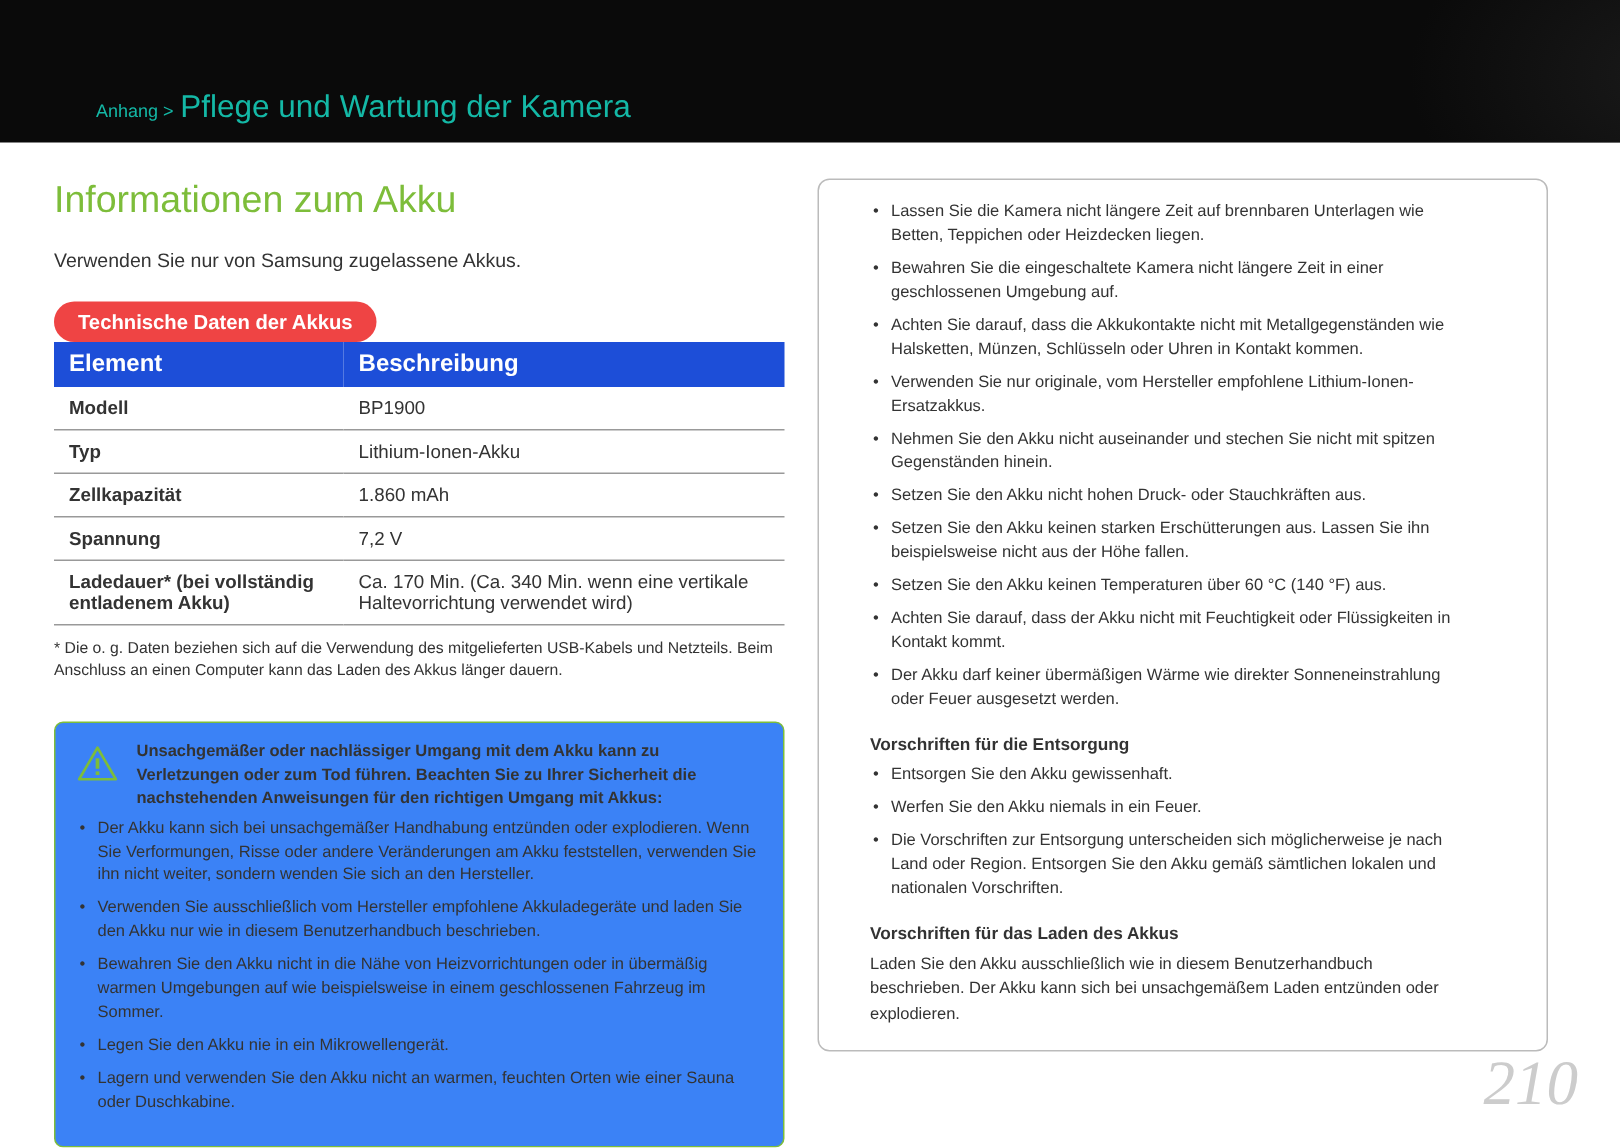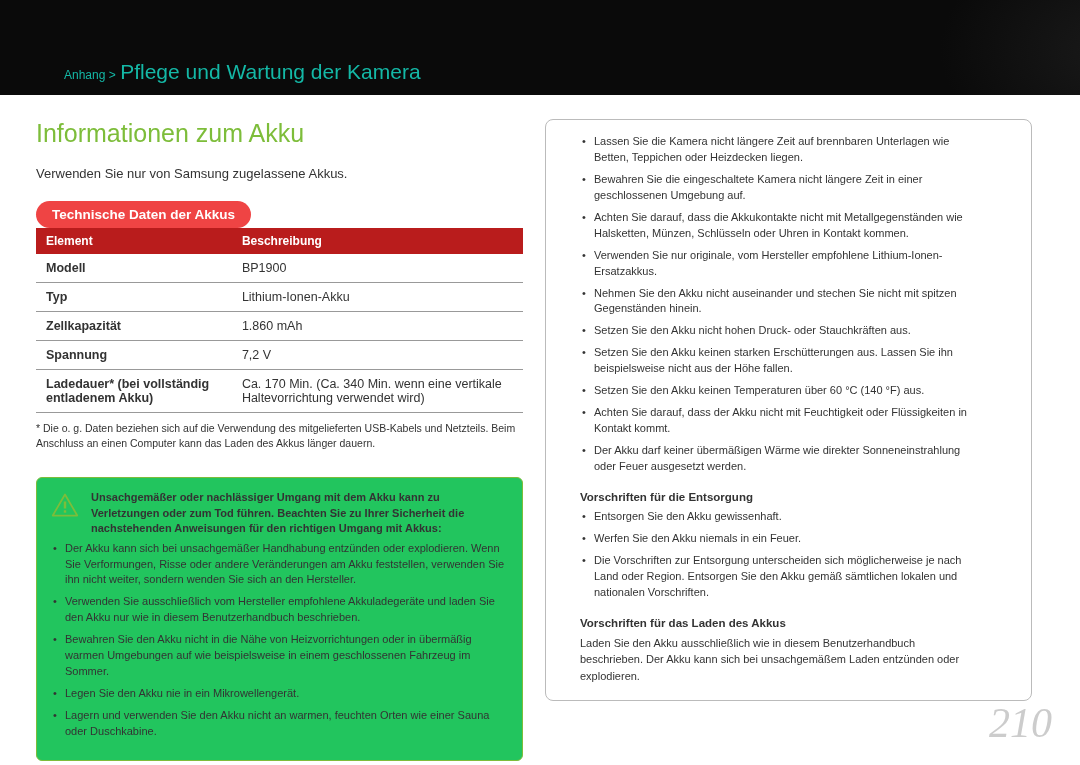--- a/index.html
+++ b/index.html
@@ -8,25 +8,25 @@
 .breadcrumb { position:absolute; left:64px; top:60px; color:#14b8a6; }
 .bc-small { font-size:12px; }
 .bc-large { font-size:21px; font-weight:300; }
 .curve { position:absolute; right:0; top:0; width:180px; height:95px; background:radial-gradient(ellipse 300px 200px at 220px 50px,#1a1a1a 0%, #0a0a0a 60%); }
 .content { display:flex; padding:24px 48px 0 36px; gap:22px; }
 .col { flex:1; min-width:0; }
 h1 { color:#7dbd3a; font-size:25px; font-weight:400; margin-bottom:18px; }
 .intro { font-size:13px; margin-bottom:20px; }
 .pill { display:inline-block; background:#ef4444; color:#fff; font-size:13.5px; font-weight:700; padding:6px 16px; border-radius:16px; margin-bottom:0; }
 table { width:100%; border-collapse:collapse; font-size:12.5px; }
-thead th { background:#b91c1c; color:#fff; text-align:left; padding:6px 10px; font-weight:700; font-size:12px; }
+thead th { background:#1d4ed8; color:#fff; text-align:left; padding:6px 10px; font-weight:700; font-size:16px; }
 tbody td { border-bottom:1px solid #999; padding:7px 10px; vertical-align:top; }
 tbody td:first-child { font-weight:700; }
 .note { font-size:10.5px; margin-top:8px; line-height:1.45; }
-.warnbox { border:1px solid #7dbd3a; border-radius:6px; background:#22c55e; padding:12px 14px 14px 14px; font-size:11px; margin-top:26px; }
+.warnbox { border:1px solid #7dbd3a; border-radius:6px; background:#3b82f6; padding:12px 14px 14px 14px; font-size:11px; margin-top:26px; }
 .warnhead { display:flex; gap:12px; }
 .warnicon { width:28px; height:26px; flex:none; margin-top:2px; }
 .warnicon svg { width:100%; height:100%; }
 .warnlead { font-weight:700; line-height:1.4; }
 .warnbox ul, .rbox ul { list-style:none; padding-left:0; margin-top:4px; }
 .warnbox li, .rbox li { position:relative; padding-left:14px; font-size:11px; line-height:1.45; margin-bottom:6px; }
 .warnbox li::before, .rbox li::before { content:"•"; position:absolute; left:2px; top:0; }
 .rbox { border:1px solid #bbb; border-radius:8px; padding:10px 56px 16px 34px; font-size:11px; }
 .subhead { font-weight:700; font-size:11.5px; margin:16px 0 6px; }
 .rtext { font-size:11px; line-height:1.5; margin-top:6px; }

